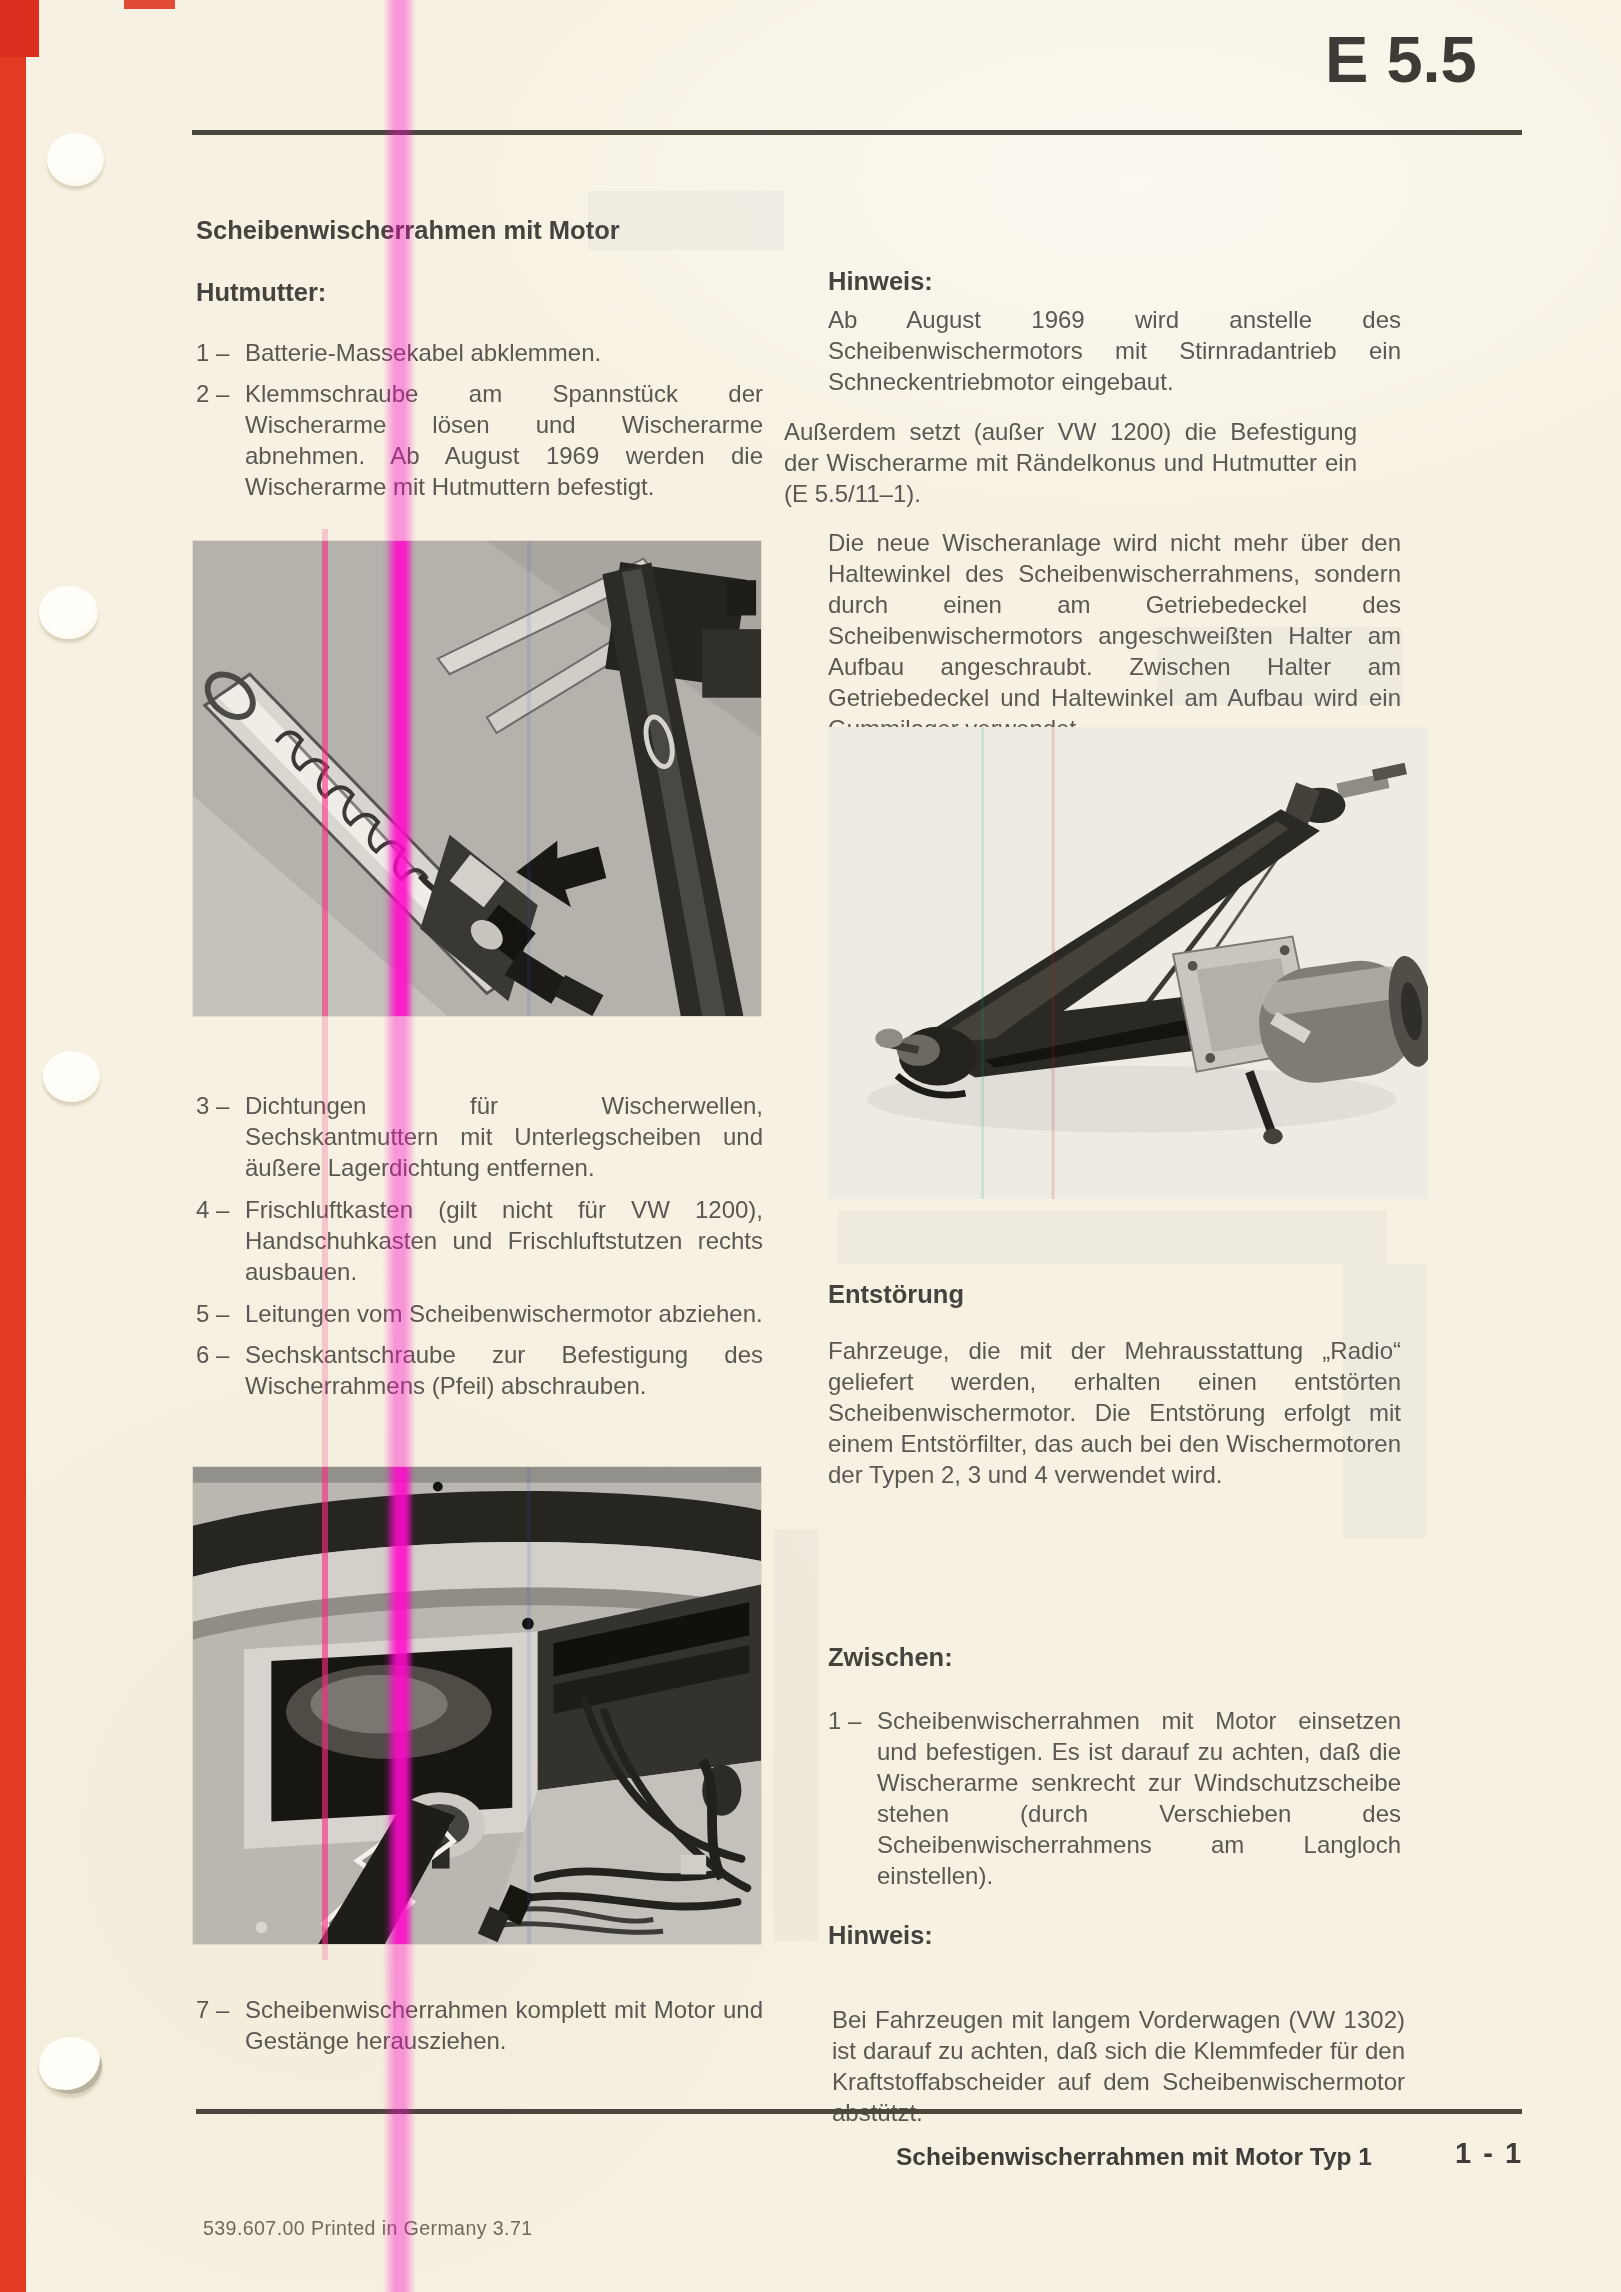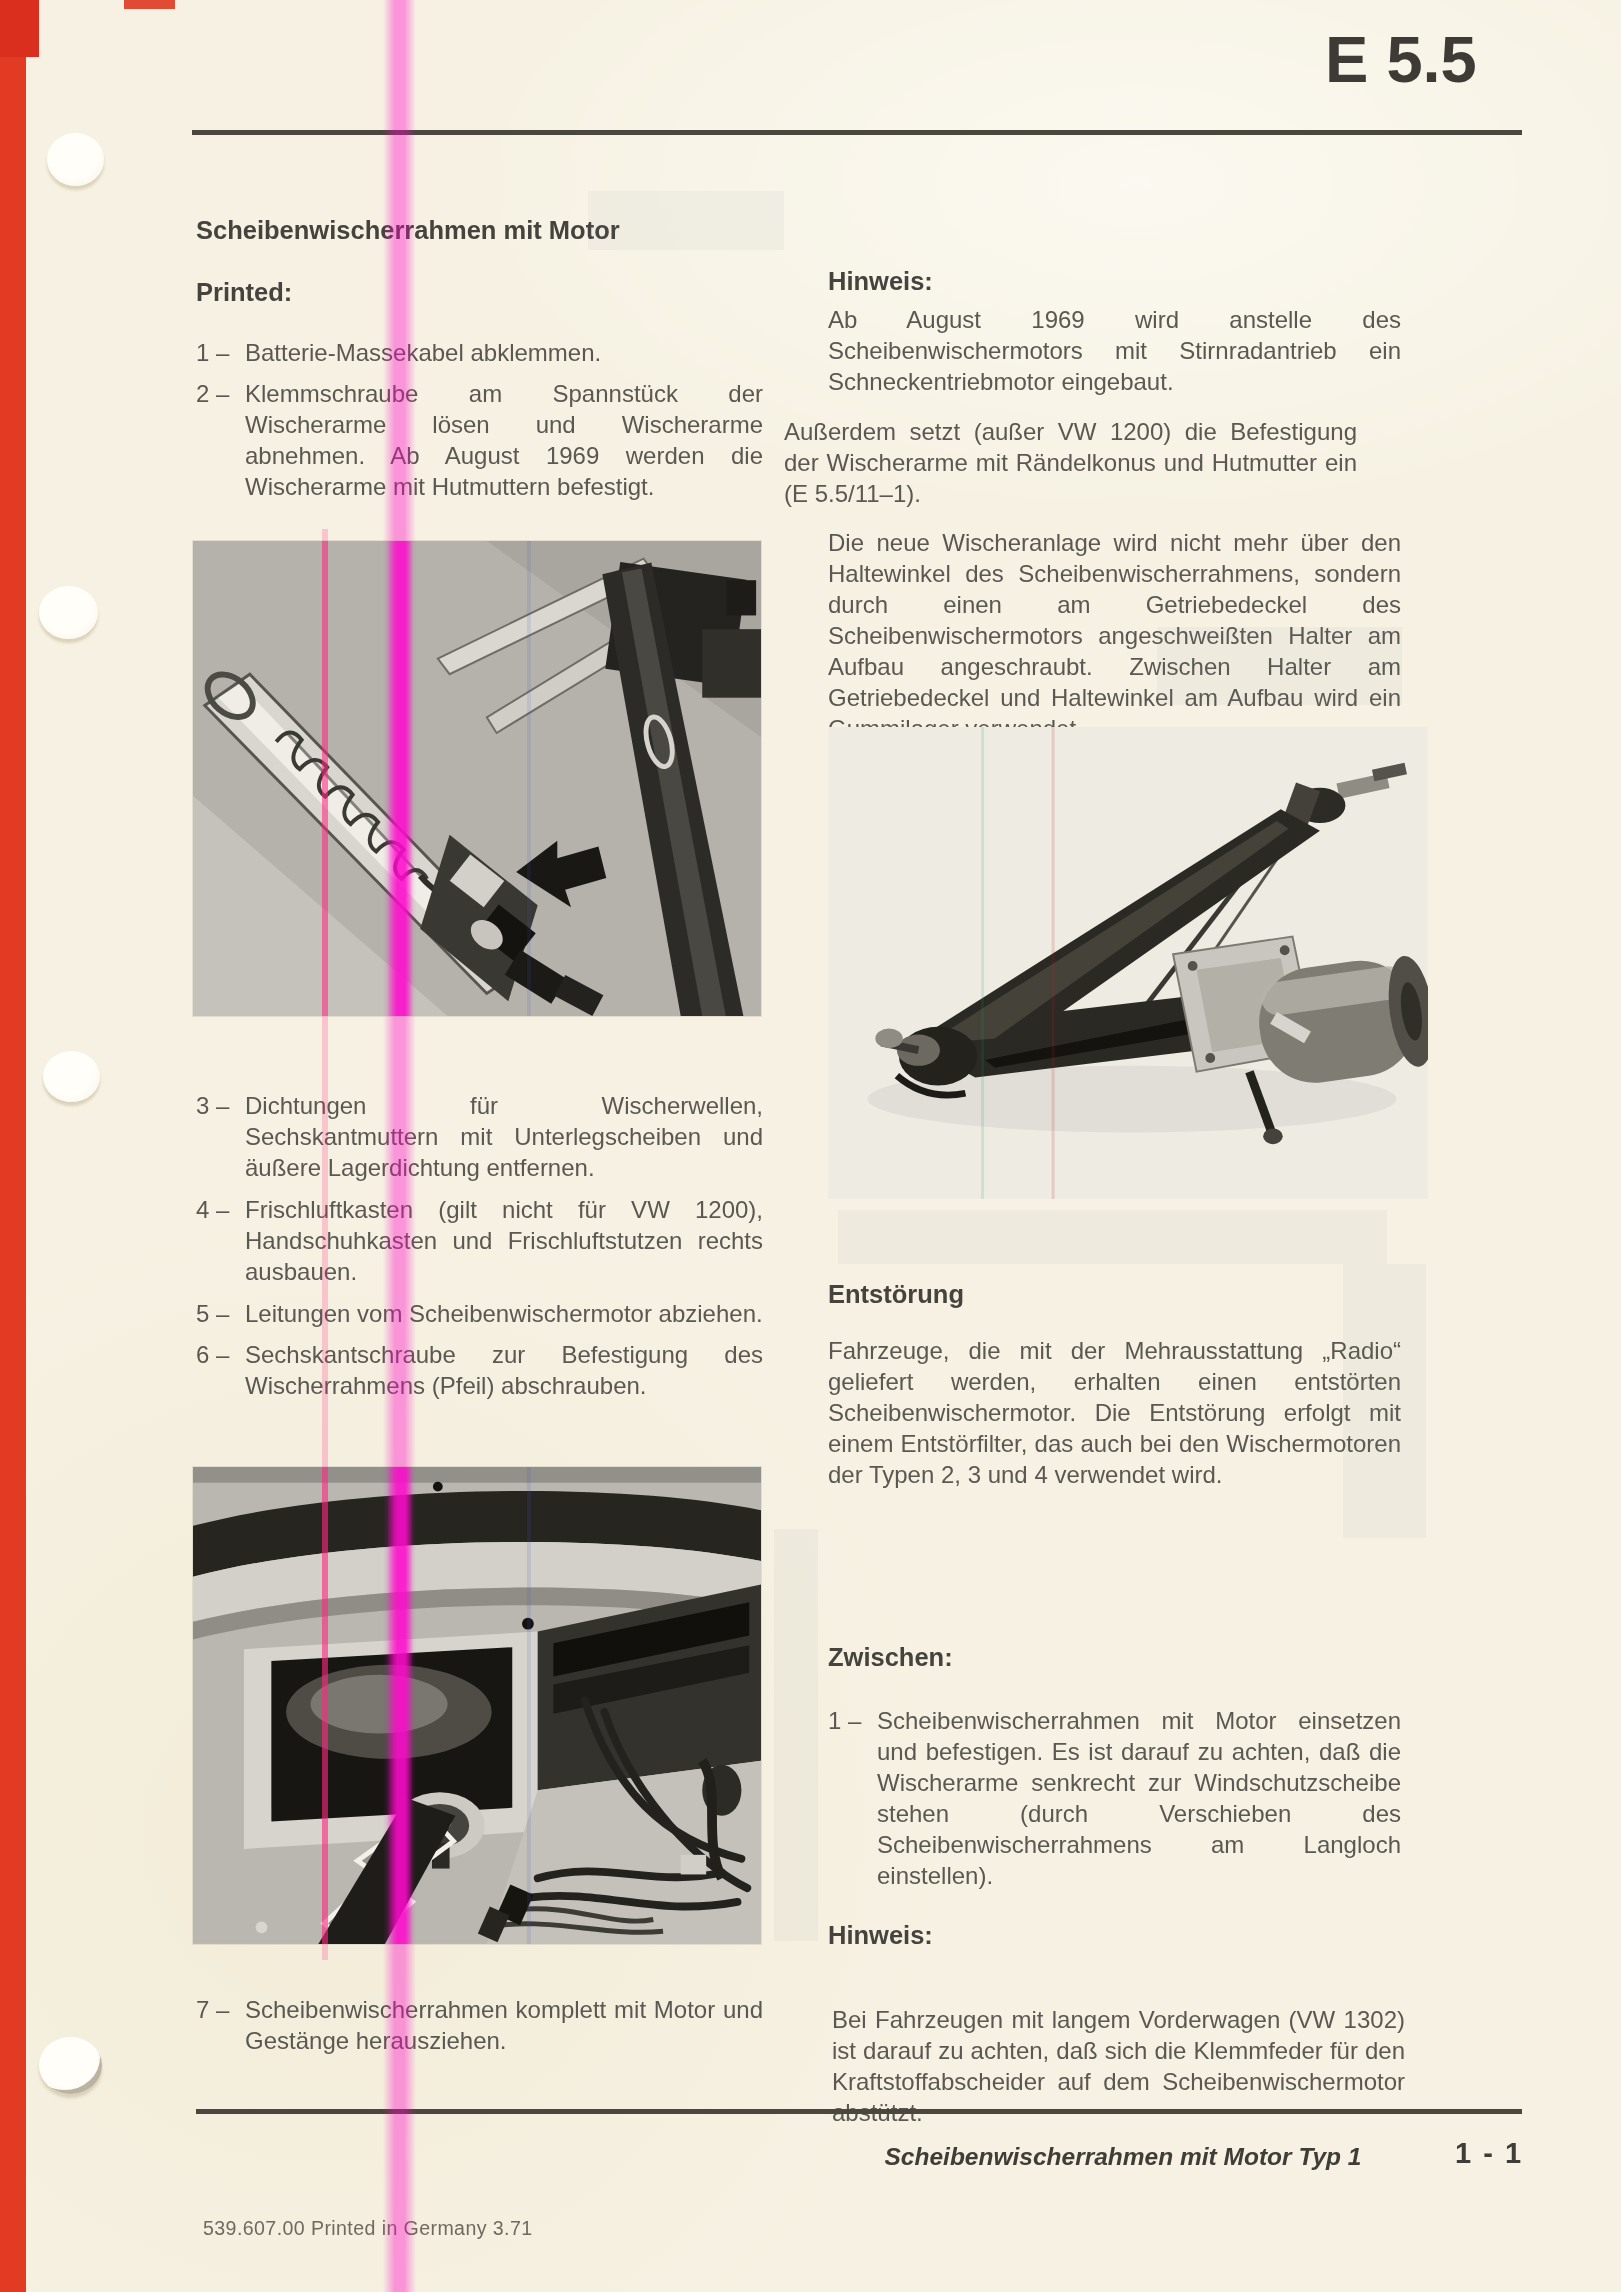--- a/index.html
+++ b/index.html
@@ -44,21 +44,21 @@
   <div class="abs punch" style="left:47px; top:133px; width:57px; height:53px;"></div>
   <div class="abs punch" style="left:39px; top:586px; width:59px; height:53px;"></div>
   <div class="abs punch" style="left:43px; top:1051px; width:57px; height:51px;"></div>
   <div class="abs punch" style="left:39px; top:2037px; width:63px; height:57px; box-shadow:0 3.9px 2.9px rgba(150,130,90,.28), inset -5.9px -7.8px 0 -3.9px rgba(130,120,95,.55);"></div>
 
   <div class="abs" style="left:1325px; top:21.6px; font-size:65px; font-weight:bold; color:#3e3b36; letter-spacing:0px;">E 5.5</div>
   <div class="abs rule" style="left:192px; top:130px; width:1330px;"></div>
 
   <h2 class="abs bold" style="left:196px; top:216px; font-size:25.5px;">Scheibenwischerrahmen mit Motor</h2>
 
-  <h3 class="abs bold" style="left:196px; top:278px; font-size:25.5px;">Printed:</h3>
+  <h3 class="abs bold" style="left:196px; top:278px; font-size:25.5px;">Hutmutter:</h3>
 
   <div class="abs step body-text" style="left:196px; top:337px; width:567px;">
     <span class="prefix">1 –</span>
     <span class="stext">Batterie-Massekabel abklemmen.</span>
   </div>
 
   <div class="abs step body-text" style="left:196px; top:378px; width:567px;">
     <span class="prefix">2 –</span>
     <span class="stext">Klemmschraube am Spannstück der Wischerarme lösen und Wischerarme abnehmen. Ab August 1969 werden die Wischerarme mit Hutmuttern befestigt.</span>
   </div>
@@ -237,21 +237,21 @@
   <h3 class="abs bold" style="left:828px; top:1643px; font-size:25.5px;">Zwischen:</h3>
   <div class="abs step body-text" style="left:828px; top:1705px; width:573px;">
     <span class="prefix">1 –</span>
     <span class="stext">Scheibenwischerrahmen mit Motor einsetzen und befestigen. Es ist darauf zu achten, daß die Wischerarme senkrecht zur Windschutzscheibe stehen (durch Verschieben des Scheibenwischerrahmens am Langloch einstellen).</span>
   </div>
 
   <h3 class="abs bold" style="left:828px; top:1921px; font-size:25.5px;">Hinweis:</h3>
   <p class="abs body-text" style="left:832px; top:1960px; width:573px;margin-top:44px;">Bei Fahrzeugen mit langem Vorderwagen (VW 1302) ist darauf zu achten, daß sich die Klemmfeder für den Kraftstoffabscheider auf dem Scheibenwischermotor abstützt.</p>
 
   <div class="abs rule" style="left:196px; top:2109px; width:1326px;"></div>
-  <div class="abs footer-caption" style="left:851px; top:2143px; width:544px; text-align:center;font-style:italic;">Scheibenwischerrahmen mit Motor Typ 1</div>
+  <div class="abs footer-caption" style="left:828px; top:2143px; width:544px; text-align:right;">Scheibenwischerrahmen mit Motor Typ 1</div>
   <div class="abs" style="left:1455px; top:2137px; font-size:29px; font-weight:bold; color:#3f3d38; letter-spacing:2px;">1 - 1</div>
   <div class="abs imprint" style="left:203px; top:2217px;">539.607.00 Printed in Germany 3.71</div>
 
   <div class="abs ghost" style="left:588px; top:191px; width:196px; height:59px;"></div>
   <div class="abs ghost" style="left:1157px; top:627px; width:245px; height:78px;"></div>
   <div class="abs ghost" style="left:1343px; top:1264px; width:83px; height:274px;"></div>
   <div class="abs ghost" style="left:838px; top:1210px; width:549px; height:54px;"></div>
   <div class="abs ghost" style="left:774px; top:1529px; width:44px; height:412px;"></div>
 
   <div class="abs streak" style="left:383px; top:0; width:33px; height:2293px;

